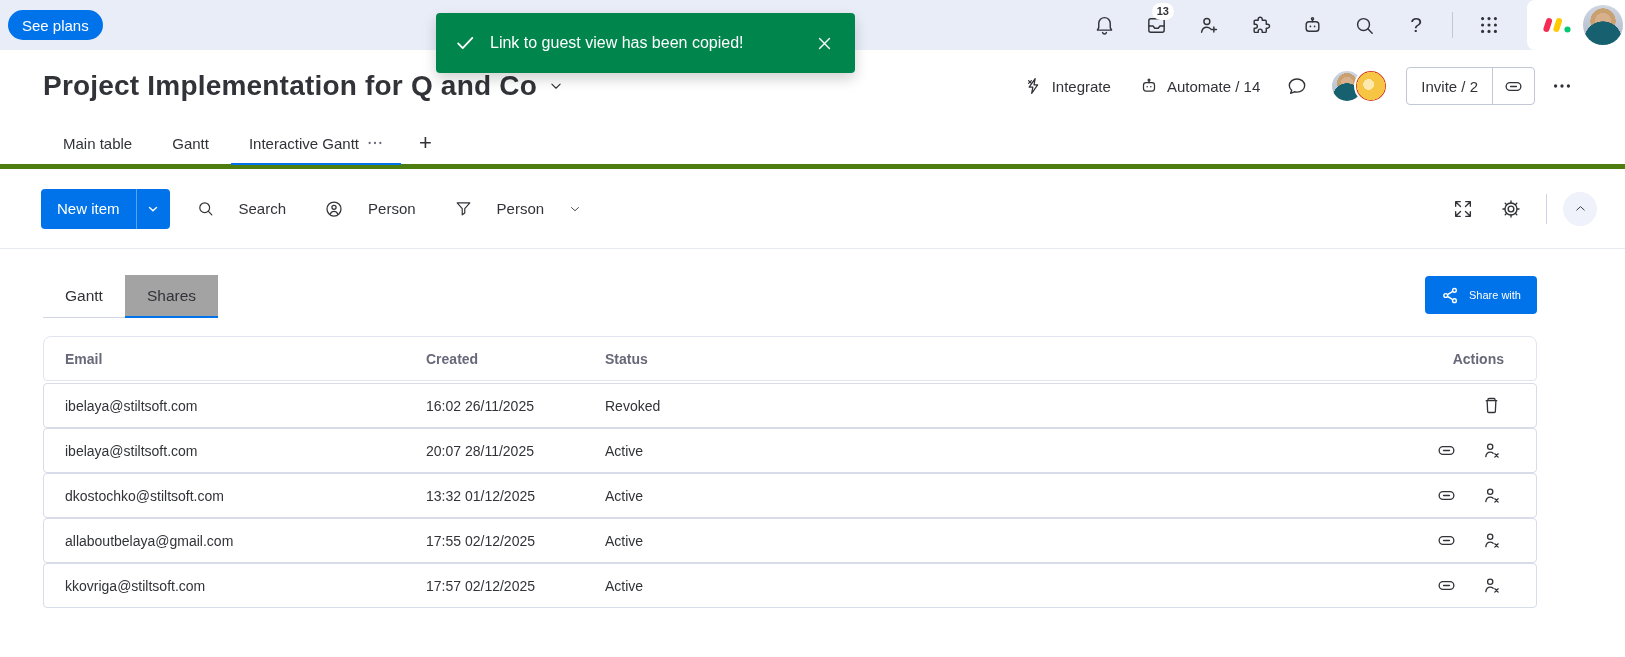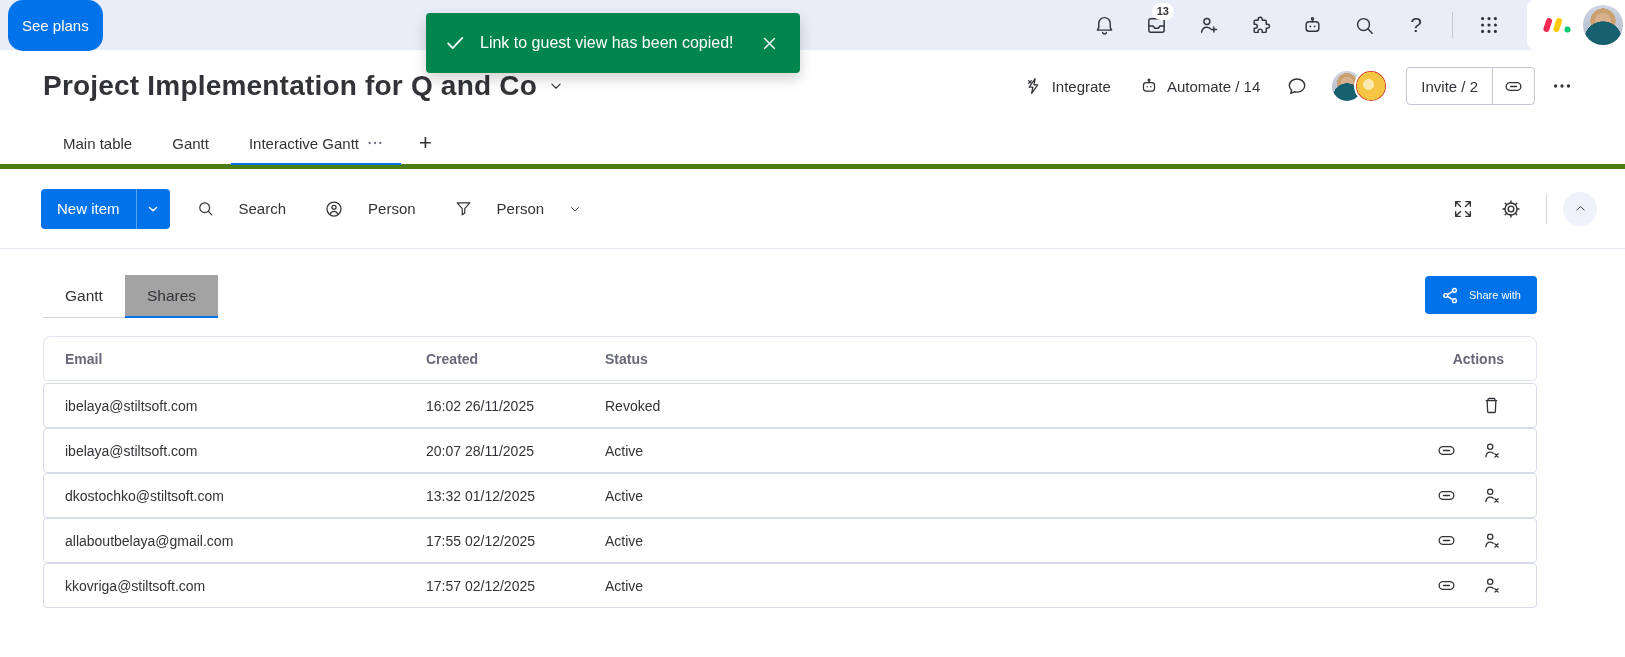--- a/index.html
+++ b/index.html
@@ -12,33 +12,33 @@
     --topbar-bg:#e9edf8;
   }
   *{box-sizing:border-box;margin:0;padding:0;}
   html,body{width:1625px;height:657px;overflow:hidden;}
   body{font-family:"Liberation Sans","DejaVu Sans",sans-serif;background:#fff;color:var(--text-primary);position:relative;}
   svg{display:block;}
   .ic{stroke:var(--text-primary);fill:none;stroke-width:1.5;stroke-linecap:round;stroke-linejoin:round;}
 
   
   .topbar{height:50px;background:var(--topbar-bg);display:flex;align-items:center;justify-content:space-between;padding:0 0 0 8px;}
-  .see-plans{background:var(--accent-blue);color:#fff;border:none;border-radius:15px;height:51px;padding:0 14px;font-size:15px;font-family:inherit;cursor:pointer;}
+  .see-plans{background:var(--accent-blue);color:#fff;border:none;border-radius:15px;height:30px;padding:0 14px;font-size:15px;font-family:inherit;cursor:pointer;}
   .topbar-right{display:flex;align-items:center;height:100%;}
   .tb-icon{width:40px;height:40px;display:flex;align-items:center;justify-content:center;background:none;border:none;cursor:pointer;position:relative;margin:0 6px;}
   .tb-icon .qmark{font-size:21px;color:var(--text-primary);font-weight:400;}
   .badge{position:absolute;top:-2px;right:2px;background:#fff;color:#323338;font-size:11px;line-height:1;padding:3px 5px;border-radius:9px;font-weight:700;}
   .tb-divider{width:1px;height:26px;background:#c3c6d4;margin:0 10px;}
   .account-pill{display:flex;align-items:center;gap:6px;background:#fff;border-radius:8px 0 0 8px;padding:4px 2px 4px 12px;margin-left:12px;height:50px;}
   .avatar{width:40px;height:40px;border-radius:50%;background:
       radial-gradient(circle at 50% 88%, #17606f 0 46%, transparent 47%),
       radial-gradient(circle at 50% 40%, #d9b08c 0 25%, #c9a070 26% 40%, transparent 41%),
       linear-gradient(180deg,#cfd6e2 0%,#aeb6c6 100%);}
   
-  .toast{position:absolute;left:426px;top:13px;width:374px;height:60px;background:var(--toast-green);border-radius:4px;display:flex;align-items:center;padding:0 18px;gap:14px;color:#fff;box-shadow:0 6px 14px rgba(0,0,0,.18);z-index:30;}
+  .toast{position:absolute;left:436px;top:13px;width:419px;height:60px;background:var(--toast-green);border-radius:4px;display:flex;align-items:center;padding:0 18px;gap:14px;color:#fff;box-shadow:0 6px 14px rgba(0,0,0,.18);z-index:30;}
   .toast .msg{font-size:16px;flex:1;}
   .toast .t-ic{stroke:#fff;fill:none;stroke-width:2;stroke-linecap:round;stroke-linejoin:round;}
   .toast-close{background:none;border:none;cursor:pointer;padding:4px;}
 
   
   .board-header{height:72px;display:flex;align-items:center;justify-content:space-between;padding:0 44px 0 43px;}
   .bh-left{display:flex;align-items:center;gap:10px;}
   .board-title{font-size:28px;font-weight:700;color:var(--text-primary);letter-spacing:.2px;}
   .bh-right{display:flex;align-items:center;gap:8px;}
   .ghost-btn{display:flex;align-items:center;gap:8px;background:none;border:none;font-family:inherit;font-size:15px;color:var(--text-primary);padding:8px 10px;border-radius:4px;cursor:pointer;}

